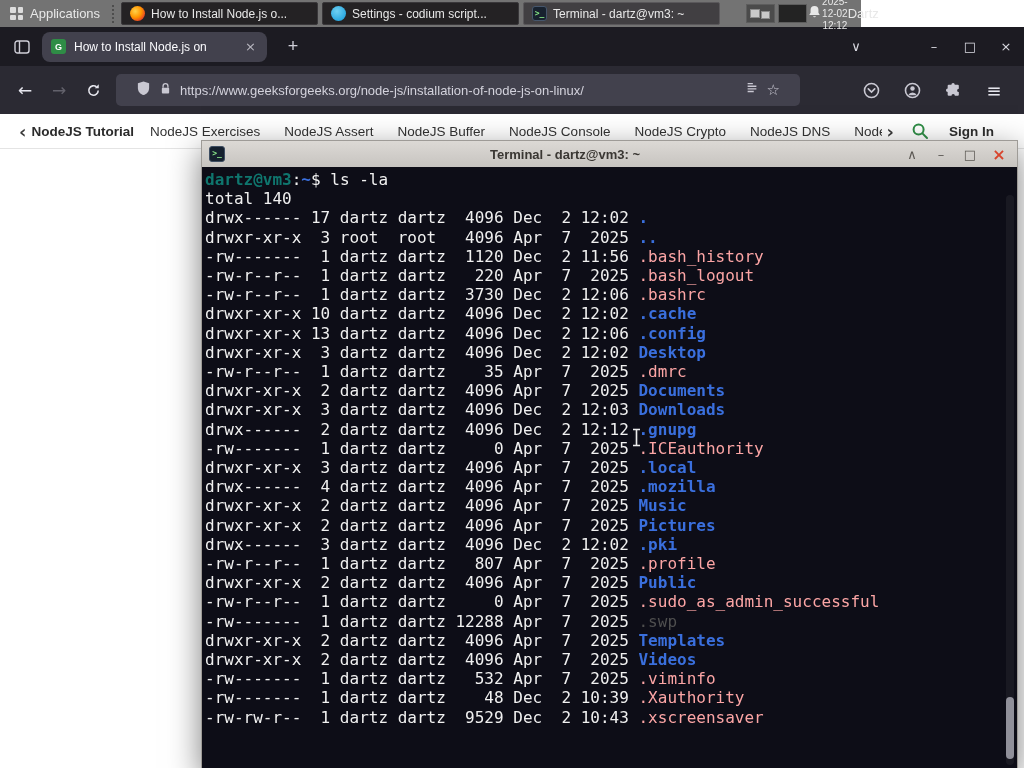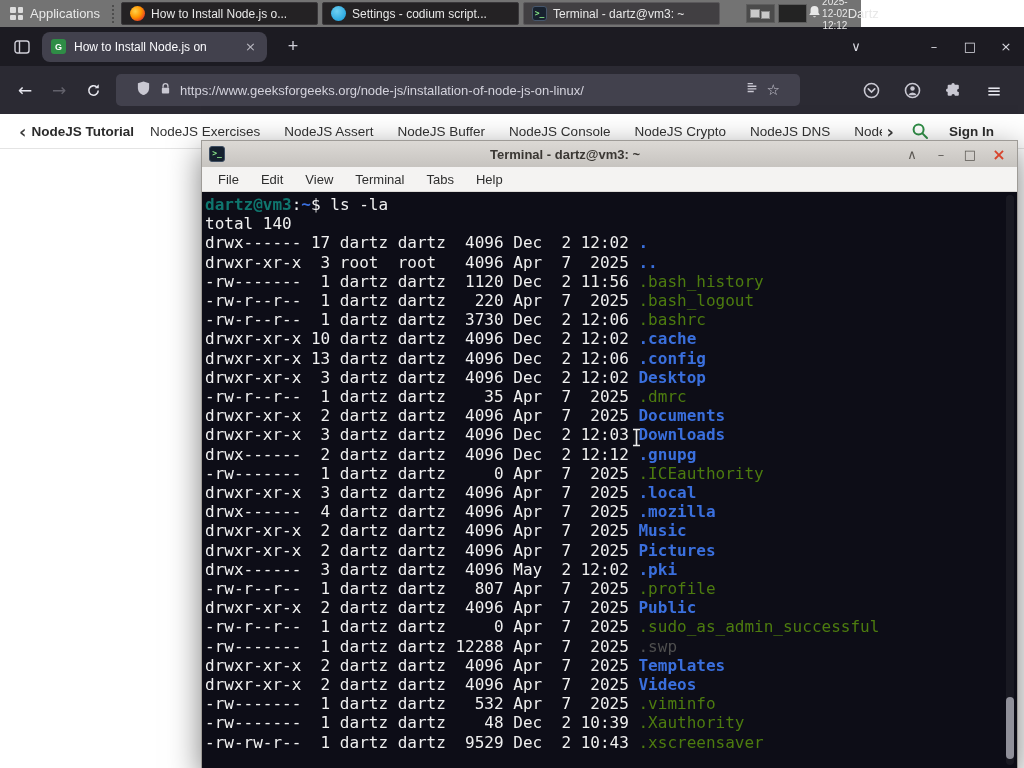--- a/index.html
+++ b/index.html
@@ -90,21 +90,21 @@
   .tb-close { color:#d8442c; font-size:16px; font-weight:bold; }
   .menubar { height:25px; background:#f4f3f2; border-bottom:1px solid #dcdad7; display:flex;
              align-items:center; padding-left:6px; gap:2px; flex:none; }
   .menu-item { font-size:13px; color:#2e2e2e; padding:2px 10px; }
   .termbody { flex:1; background:#0d0d17; overflow:hidden; padding:3px 0 0 3px;
               font:16px/19.2px "DejaVu Sans Mono", monospace; color:#f0f0f0; }
   .tline { white-space:pre; }
   .c-green { color:#0f766e; font-weight:bold; }
   .c-blue  { color:#3a6fdd; font-weight:bold; }
   .c-dir   { color:#3a6fdd; font-weight:bold; }
-  .c-file  { color:#4d7c0f; }
+  .c-file  { color:#fca5a5; }
   .c-dim   { color:#4f4f4f; }
   .tscroll { position:absolute; right:3px; top:54px; bottom:4px; width:8px; background:rgba(255,255,255,.05); border-radius:4px; }
   .tthumb { position:absolute; bottom:6px; left:0; width:8px; height:62px; background:#90909a; border-radius:4px; }
 
   .ibeam { position:absolute; left:630px; top:428px; z-index:60; }
 </style>
 </head>
 <body>
 
 <div class="screen">
@@ -259,49 +259,41 @@
     <div class="titlebar">
       <span class="term-app-icon"></span>
       <span class="title">Terminal - dartz@vm3: ~</span>
       <span class="tb-btns">
         <span class="tb-btn">∧</span>
         <span class="tb-btn">–</span>
         <span class="tb-btn">□</span>
         <span class="tb-btn tb-close">×</span>
       </span>
     </div>
-    <div class="menubar">
-        <span class="menu-item">File</span>
-        <span class="menu-item">Edit</span>
-        <span class="menu-item">View</span>
-        <span class="menu-item">Terminal</span>
-        <span class="menu-item">Tabs</span>
-        <span class="menu-item">Help</span>
-      </div>
     <div class="termbody">
         <div class="tline"><span class="c-green">dartz@vm3</span><span>:</span><span class="c-blue">~</span><span>$ </span><span>ls -la</span></div>
         <div class="tline">total 140</div>
         <div class="tline"><span>drwx------ 17 dartz dartz  4096 Dec  2 12:02 </span><span class="c-dir">.</span></div>
         <div class="tline"><span>drwxr-xr-x  3 root  root   4096 Apr  7  2025 </span><span class="c-dir">..</span></div>
         <div class="tline"><span>-rw-------  1 dartz dartz  1120 Dec  2 11:56 </span><span class="c-file">.bash_history</span></div>
         <div class="tline"><span>-rw-r--r--  1 dartz dartz   220 Apr  7  2025 </span><span class="c-file">.bash_logout</span></div>
         <div class="tline"><span>-rw-r--r--  1 dartz dartz  3730 Dec  2 12:06 </span><span class="c-file">.bashrc</span></div>
         <div class="tline"><span>drwxr-xr-x 10 dartz dartz  4096 Dec  2 12:02 </span><span class="c-dir">.cache</span></div>
         <div class="tline"><span>drwxr-xr-x 13 dartz dartz  4096 Dec  2 12:06 </span><span class="c-dir">.config</span></div>
         <div class="tline"><span>drwxr-xr-x  3 dartz dartz  4096 Dec  2 12:02 </span><span class="c-dir">Desktop</span></div>
         <div class="tline"><span>-rw-r--r--  1 dartz dartz    35 Apr  7  2025 </span><span class="c-file">.dmrc</span></div>
         <div class="tline"><span>drwxr-xr-x  2 dartz dartz  4096 Apr  7  2025 </span><span class="c-dir">Documents</span></div>
         <div class="tline"><span>drwxr-xr-x  3 dartz dartz  4096 Dec  2 12:03 </span><span class="c-dir">Downloads</span></div>
         <div class="tline"><span>drwx------  2 dartz dartz  4096 Dec  2 12:12 </span><span class="c-dir">.gnupg</span></div>
         <div class="tline"><span>-rw-------  1 dartz dartz     0 Apr  7  2025 </span><span class="c-file">.ICEauthority</span></div>
         <div class="tline"><span>drwxr-xr-x  3 dartz dartz  4096 Apr  7  2025 </span><span class="c-dir">.local</span></div>
         <div class="tline"><span>drwx------  4 dartz dartz  4096 Apr  7  2025 </span><span class="c-dir">.mozilla</span></div>
         <div class="tline"><span>drwxr-xr-x  2 dartz dartz  4096 Apr  7  2025 </span><span class="c-dir">Music</span></div>
         <div class="tline"><span>drwxr-xr-x  2 dartz dartz  4096 Apr  7  2025 </span><span class="c-dir">Pictures</span></div>
-        <div class="tline"><span>drwx------  3 dartz dartz  4096 May  2 12:02 </span><span class="c-dir">.pki</span></div>
+        <div class="tline"><span>drwx------  3 dartz dartz  4096 Dec  2 12:02 </span><span class="c-dir">.pki</span></div>
         <div class="tline"><span>-rw-r--r--  1 dartz dartz   807 Apr  7  2025 </span><span class="c-file">.profile</span></div>
         <div class="tline"><span>drwxr-xr-x  2 dartz dartz  4096 Apr  7  2025 </span><span class="c-dir">Public</span></div>
         <div class="tline"><span>-rw-r--r--  1 dartz dartz     0 Apr  7  2025 </span><span class="c-file">.sudo_as_admin_successful</span></div>
         <div class="tline"><span>-rw-------  1 dartz dartz 12288 Apr  7  2025 </span><span class="c-dim">.swp</span></div>
         <div class="tline"><span>drwxr-xr-x  2 dartz dartz  4096 Apr  7  2025 </span><span class="c-dir">Templates</span></div>
         <div class="tline"><span>drwxr-xr-x  2 dartz dartz  4096 Apr  7  2025 </span><span class="c-dir">Videos</span></div>
         <div class="tline"><span>-rw-------  1 dartz dartz   532 Apr  7  2025 </span><span class="c-file">.viminfo</span></div>
         <div class="tline"><span>-rw-------  1 dartz dartz    48 Dec  2 10:39 </span><span class="c-file">.Xauthority</span></div>
         <div class="tline"><span>-rw-rw-r--  1 dartz dartz  9529 Dec  2 10:43 </span><span class="c-file">.xscreensaver</span></div>
       </div>

